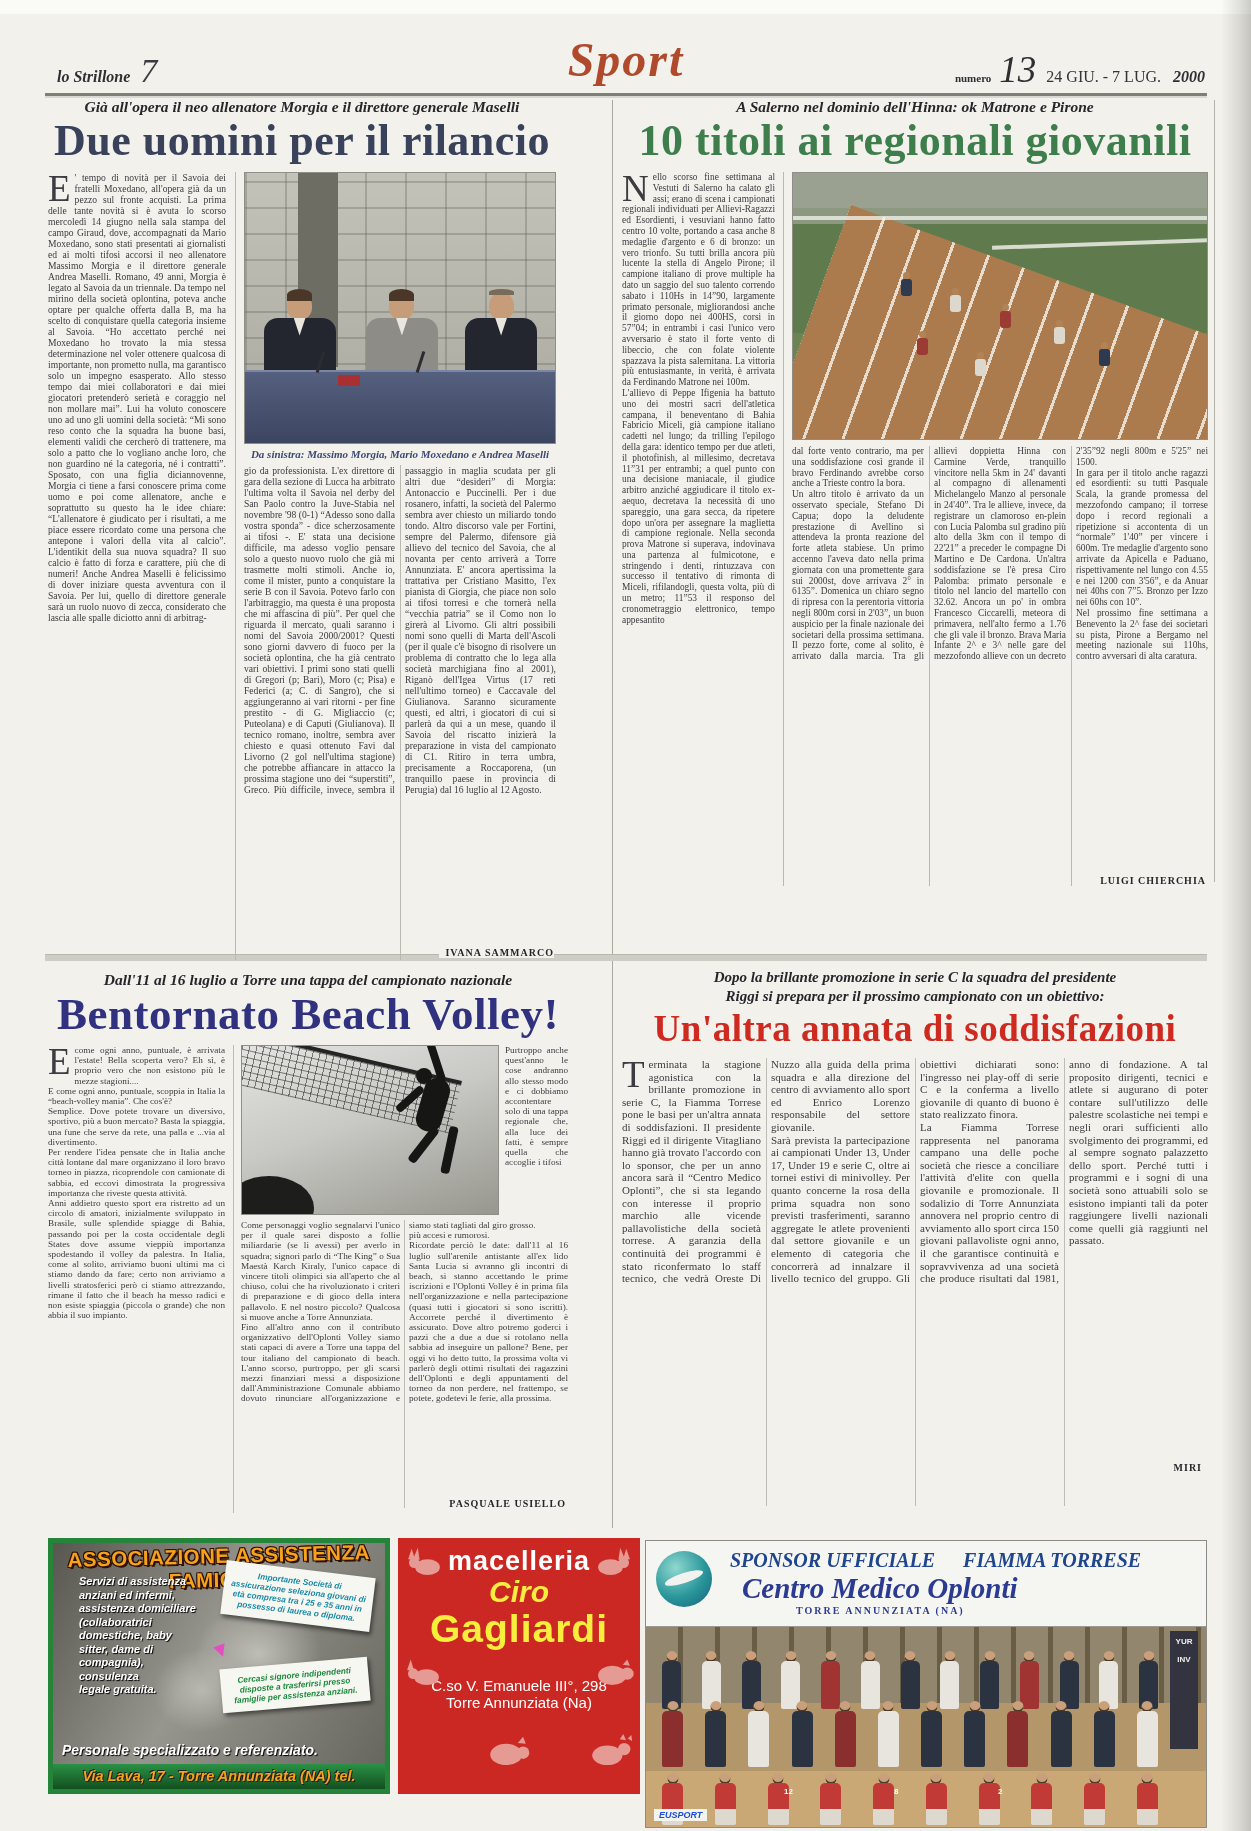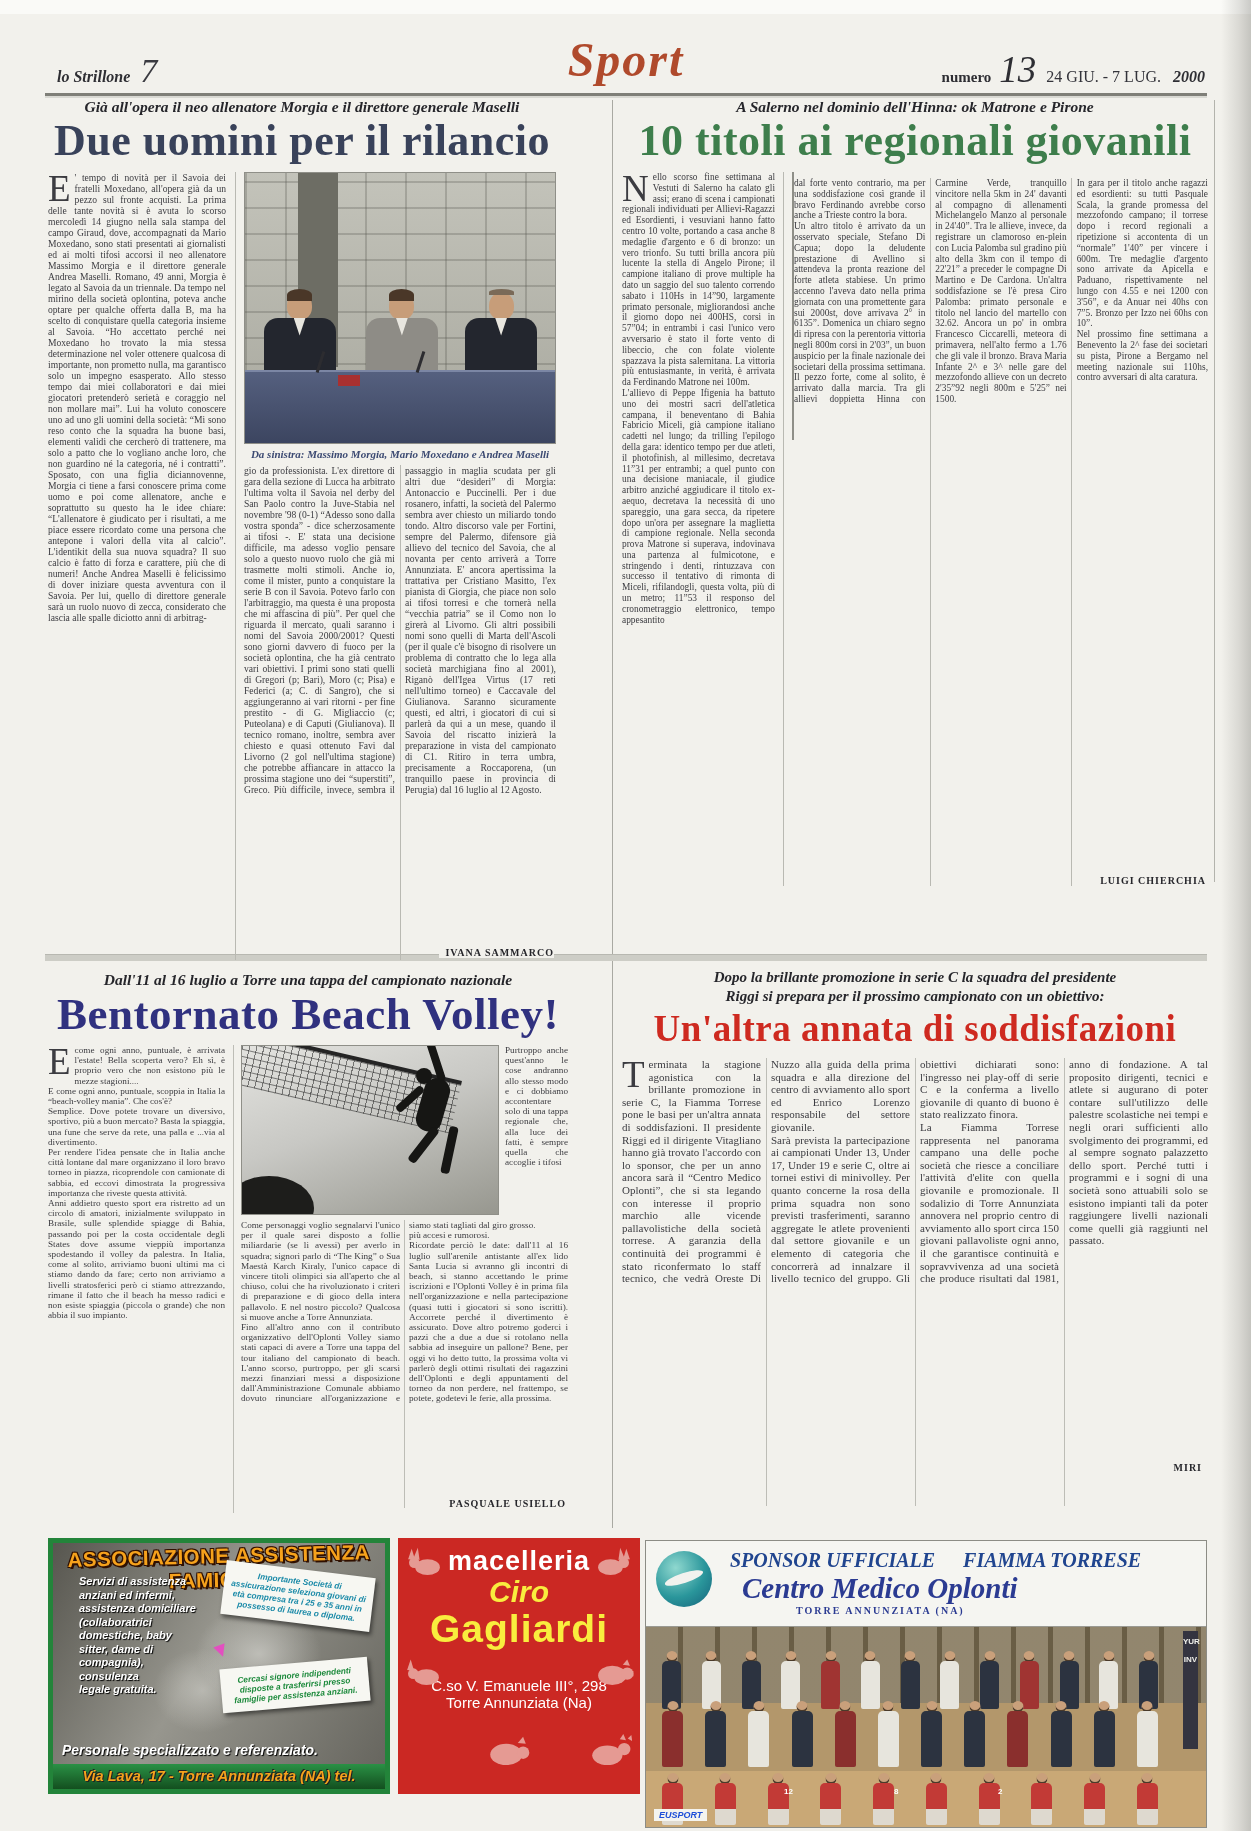--- a/index.html
+++ b/index.html
@@ -11,21 +11,21 @@
   .edge-top { position:absolute; top:0; left:0; right:0; height:14px; background:#fafaf7; z-index:1; }
 
   
   .masthead { position:absolute; left:45px; top:30px; width:1162px; height:60px; }
   .mast-left { position:absolute; left:12px; top:22px; }
   .paper-name { font-style:italic; font-weight:bold; font-size:16px; color:#2e2e33; }
   .page-num { font-style:italic; font-size:34px; color:#3a3a40; margin-left:6px; }
   .mast-center { position:absolute; left:0; right:0; top:2px; text-align:center; }
   .section-title { font-style:italic; font-weight:bold; font-size:48px; color:#b04a2c; letter-spacing:2px; }
   .mast-right { position:absolute; right:2px; top:18px; white-space:nowrap; }
-  .issue-label { font-weight:bold; font-size:15px; color:#2e2e33; }
+  .issue-label { font-weight:bold; font-size:11px; color:#2e2e33; }
   .issue-num { font-style:italic; font-size:37px; color:#2e2e33; margin:0 6px 0 4px; }
   .issue-dates { font-size:16px; color:#33333a; }
   .issue-year { font-style:italic; font-weight:bold; font-size:16px; color:#2e2e33; margin-left:8px; }
   .rule-top { position:absolute; left:45px; top:93px; width:1162px; height:3px; background:#7f7f78; box-shadow:0 2px 0 #d9d9d3; z-index:2;}
 
   .v-rule-mid { position:absolute; left:612px; top:100px; width:1px; height:1428px; background:#a9a9a2; }
   .v-rule-right { position:absolute; left:1214px; top:100px; width:1px; height:782px; background:#b3b3ac; }
   .mid-bar { position:absolute; left:45px; top:954px; width:1162px; height:7px; background:#cdcdc6; border-top:1px solid #b8b8b1; }
 
   
@@ -60,21 +60,21 @@
   .man .torso::before { content:""; position:absolute; left:30px; top:0; width:12px; height:18px; background:#e8e6df; clip-path:polygon(0 0,100% 0,50% 100%); }
   .man.gray .torso { background:#8e8c86; }
   .a1-caption { font-size:11px; font-weight:bold; font-style:italic; color:#3c4a72; text-align:center; padding:4px 0 5px; }
   .a1-rest { flex:1; column-count:2; column-gap:10px; column-rule:1px solid #b9b9b2; font-size:9.6px; line-height:11px; }
 
   
   .a2 { position:absolute; left:622px; top:97px; width:586px; }
   .a2 .art-headline { font-size:44px; line-height:50px; color:#3e7e4c; }
   .a2-body { position:relative; margin-top:6px; height:714px; display:flex; }
   .a2-lead { width:162px; padding-right:8px; border-right:1px solid #b9b9b2; font-size:9.4px; line-height:10.8px; }
-  .a2-right { flex:1; padding-left:8px; display:flex; flex-direction:row; }
+  .a2-right { flex:1; padding-left:8px; display:flex; flex-direction:column; }
   .a2-photo { height:268px; position:relative; overflow:hidden; border:1px solid #8f8f88;
      background:linear-gradient(#9aa191 0 13%, #8c9980 13% 19%, #5f7a4c 19% 60%, #6b8454 60% 100%); }
   .fence { position:absolute; left:0; top:16%; width:100%; height:4px; background:rgba(245,245,240,.75); }
   .rail { position:absolute; right:0; top:26%; width:52%; height:4px; background:rgba(245,245,240,.8); transform:rotate(-2deg); }
   .track { position:absolute; left:14%; top:12%; width:160%; height:150%; transform:rotate(20deg); transform-origin:top left;
      background:repeating-linear-gradient(90deg, #ab7b4d 0 34px, #e6ddcf 34px 37px); }
   .runner { position:absolute; width:11px; height:17px; border-radius:3px; }
   .runner::before { content:""; position:absolute; top:-7px; left:2px; width:7px; height:7px; border-radius:50%; background:#b08457; }
   .runner.dk { background:#2e3a50; } .runner.wt { background:#ddd8ce; } .runner.rd { background:#9c3a34; }
   .a2-rest { flex:1; margin-top:6px; column-count:3; column-gap:10px; column-rule:1px solid #b9b9b2; font-size:9.4px; line-height:10.8px; }
@@ -115,21 +115,21 @@
   .tp-banner { position:relative; height:86px; border-bottom:1px solid #9a9a93; }
   .tp-logo { position:absolute; left:10px; top:10px; width:56px; height:56px; border-radius:50%;
      background:radial-gradient(circle at 35% 30%, #8fd8cf, #2a969b 55%, #14607a); }
   .tp-logo::before { content:""; position:absolute; left:8px; top:22px; width:40px; height:10px; background:#f2f2ee; border-radius:50%; transform:rotate(-18deg); }
   .tp-line1 { margin-left:84px; padding-top:8px; display:flex; gap:28px; font-weight:bold; font-style:italic; font-size:20px; color:#20458f; }
   .tp-line2 { margin-left:96px; font-weight:bold; font-style:italic; font-size:29px; color:#2b3b92; }
   .tp-line3 { margin-left:150px; font-weight:bold; font-size:10px; letter-spacing:2px; color:#2b3b92; }
   .tp-photo { position:relative; height:200px; overflow:hidden; background:linear-gradient(#7d6f52 0 38%, #b3976b 38% 72%, #c9a876 72%); }
   .tp-photo .windows { position:absolute; left:0; right:0; top:0; height:38%;
      background:repeating-linear-gradient(90deg, rgba(255,255,255,.16) 0 32px, rgba(0,0,0,.16) 32px 37px); }
-  .tp-vert-banner { position:absolute; right:8px; top:4px; width:15px; height:118px; background:#343440; color:#f0f0ea;
+  .tp-vert-banner { position:absolute; right:8px; top:4px; width:28px; height:118px; background:#343440; color:#f0f0ea;
      font-family:"Liberation Sans",sans-serif; font-size:8px; font-weight:bold; text-align:center; line-height:9px; padding-top:6px; }
   .tp-row { position:absolute; left:16px; right:48px; display:flex; justify-content:space-between; }
   .tp-row .person { position:relative; }
   .person::before { content:""; position:absolute; top:0; left:50%; transform:translateX(-50%); width:11px; height:11px; border-radius:50%; background:#c9a07b; box-shadow:0 -2px 0 #4a3a2a inset; }
   .person::after { content:""; position:absolute; top:10px; left:0; right:0; bottom:0; border-radius:5px 5px 2px 2px; background:#2c3340; }
   .row1 { top:24px; } .row1 .person { width:19px; height:58px; }
   .row2 { top:74px; } .row2 .person { width:21px; height:66px; }
   .row3 { top:146px; } .row3 .person { width:21px; height:52px; }
   .row1 .person:nth-child(2n)::after { background:#e7e5dd; }
   .row1 .person:nth-child(5n)::after { background:#a03432; }

